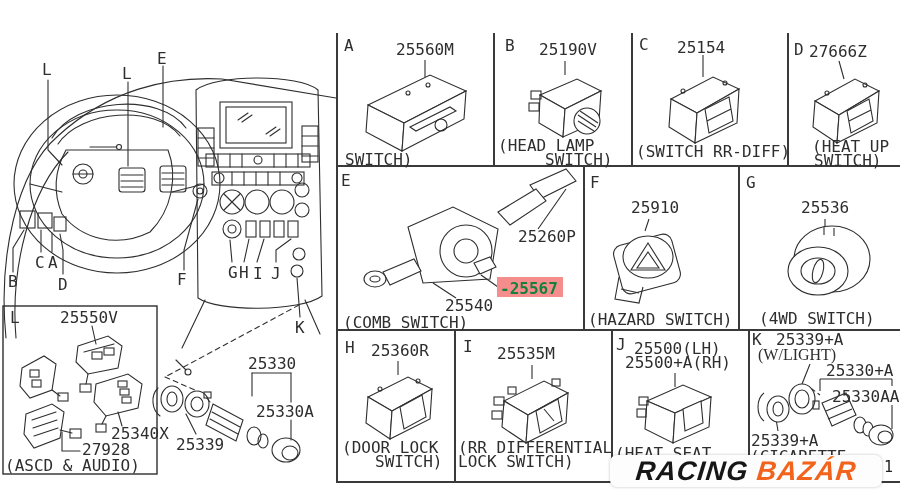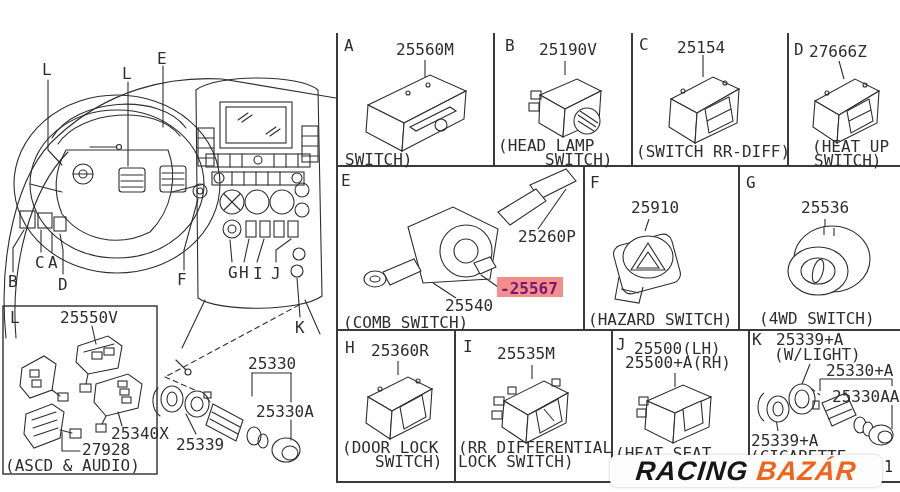--- a/index.html
+++ b/index.html
@@ -3,21 +3,21 @@
 <meta charset="utf-8">
 <style>
   html,body{margin:0;padding:0;background:#fff;}
   .stage{position:relative;width:900px;height:492px;background:#fff;overflow:hidden;
          font-family:"DejaVu Sans Mono",monospace;color:#2e2e2e;}
   .lbl{position:absolute;font-size:16px;line-height:1.05;white-space:pre;color:#2e2e2e;}
   svg{position:absolute;left:0;top:0;}
   .cell{position:absolute;border-left:2px solid #3a3a3a;border-bottom:2px solid #3a3a3a;box-sizing:border-box;}
   .cell .art{position:absolute;left:0;top:0;}
   .hl{position:absolute;background:#f68d8d;}
-  .hl-txt{position:absolute;font-size:16px;color:#701a75;font-weight:bold;white-space:pre;}
+  .hl-txt{position:absolute;font-size:16px;color:#15803d;font-weight:bold;white-space:pre;}
   .wm{position:absolute;left:610px;top:455px;width:272px;height:32px;background:#fdfdfd;
       border-radius:7px;display:flex;align-items:center;justify-content:center;gap:9px;
       box-shadow:0 0 3px rgba(0,0,0,.25);
       font-family:"Liberation Sans",sans-serif;font-style:italic;font-weight:bold;font-size:27px;letter-spacing:1px;}
   .wm .w1{color:#161616;transform:skewX(-6deg);}
   .wm .w2{transform:skewX(-6deg);}
   .pagenum{position:absolute;left:884px;top:458px;font-size:15px;color:#222;}
 </style>
 </head>
 <body>
@@ -393,21 +393,21 @@
       <line x1="76" y1="80" x2="100" y2="70"></line>
         <line x1="78" y1="88" x2="102" y2="78"></line>
       <ellipse cx="110" cy="94" rx="6" ry="8" fill="#fff"></ellipse>
         <ellipse cx="118" cy="98" rx="5" ry="7" fill="#fff"></ellipse>
       <ellipse cx="131" cy="104" rx="12" ry="10" fill="#fff"></ellipse>
         <ellipse cx="135" cy="106" rx="7" ry="6"></ellipse>
       <line x1="62" y1="58" x2="70" y2="64" stroke-dasharray="4 3"></line>
     </svg>
     <span class="lbl" style="left:2px;top:1px;">K</span>
     <span class="lbl" style="left:26px;top:1px;">25339+A</span>
-    <span class="lbl" style="left:24px;top:16px;">(W/LIGHT)</span>
+    <span class="lbl" style="left:8px;top:16px;font-family:Liberation Serif, serif;">(W/LIGHT)</span>
     <span class="lbl" style="left:76px;top:32px;">25330+A</span>
     <span class="lbl" style="left:82px;top:58px;">25330AA</span>
     <span class="lbl" style="left:1px;top:102px;">25339+A</span>
     <span class="lbl" style="left:0px;top:118px;">(CIGARETTE</span>
   </div>
 
   <div class="wm">
     <span class="w1">RACING</span>
     <span class="w2" style="color:#f2641c;">BAZÁR</span>
   </div>

